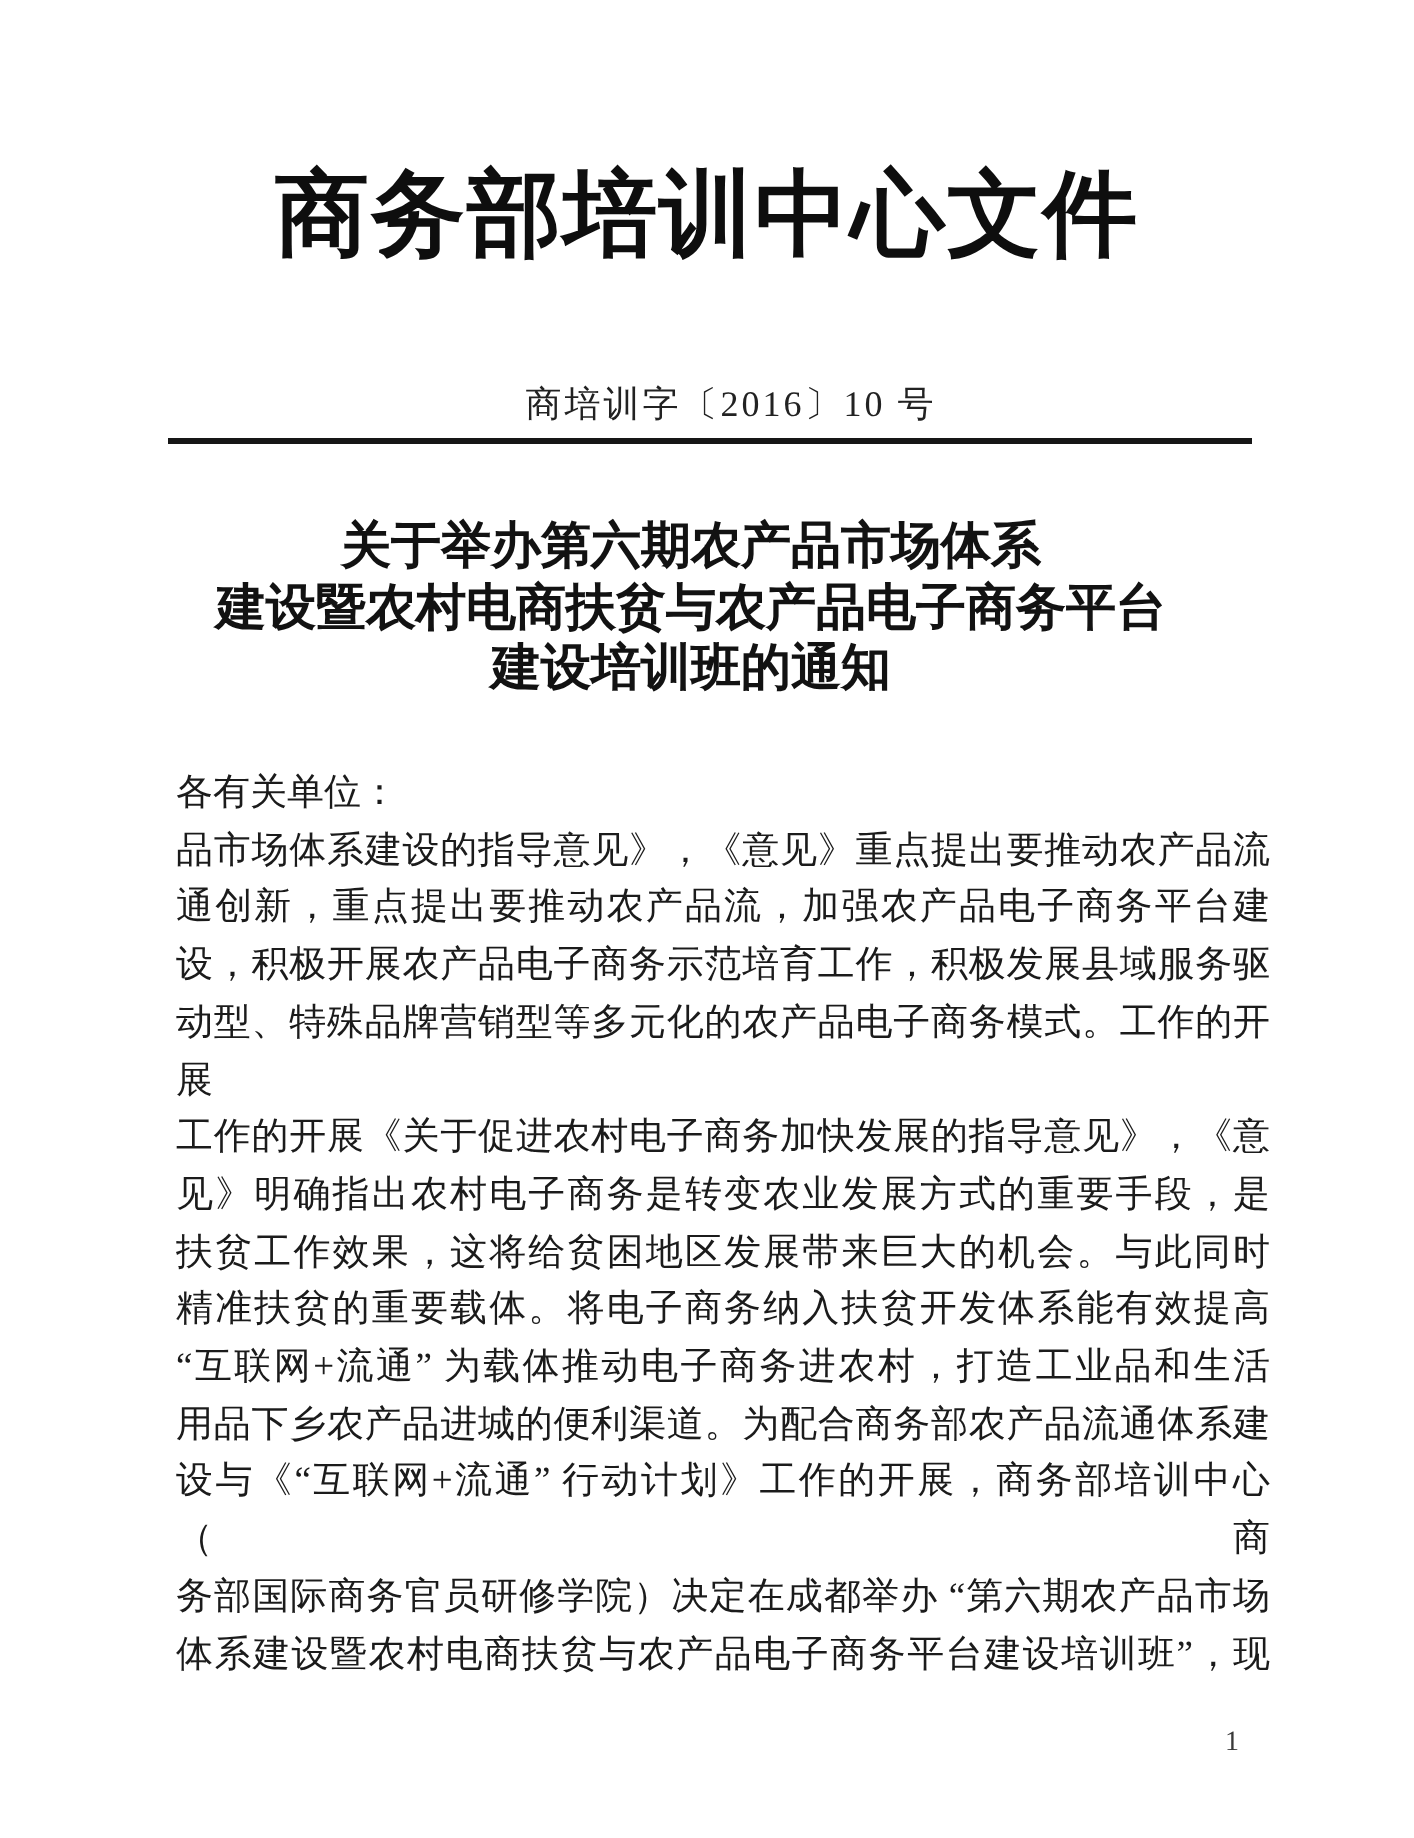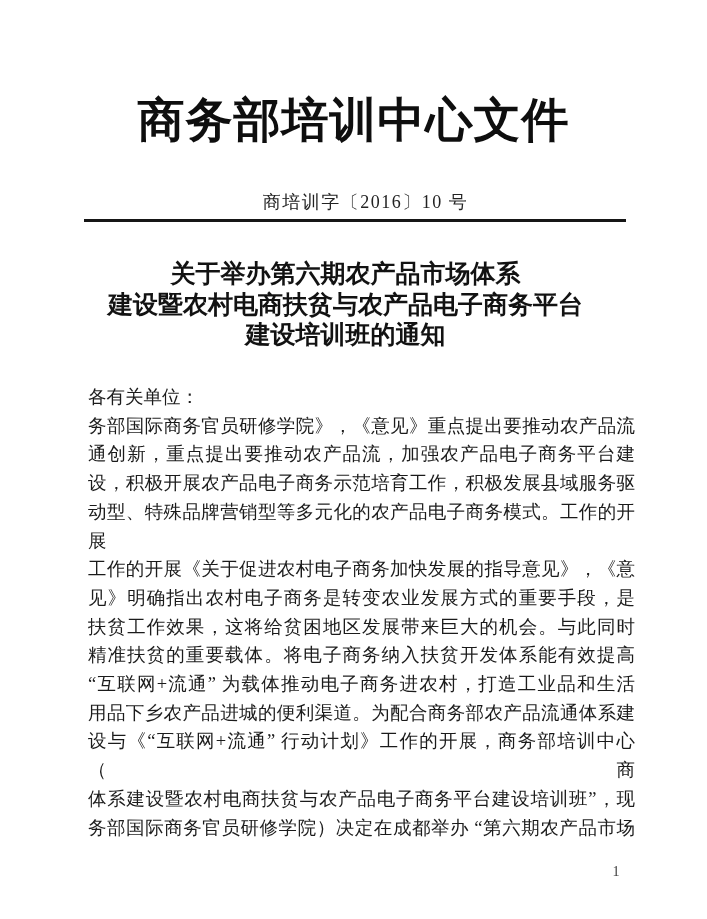--- a/index.html
+++ b/index.html
@@ -11,21 +11,21 @@
   .page{
     position:relative;
     width:707px;height:919px;
     background:#ffffff;
     color:#1d1d1d;
     overflow:hidden;
   }
   .org-title{
     position:absolute;
     top:80px;left:0;right:0;
-    margin:12px;
+    margin:0;
     text-align:center;
     font-size:47px;
     font-weight:bold;
     color:#0e0e0e;
     letter-spacing:1px;
     line-height:56px;
   }
   .doc-number{
     position:absolute;
     top:190px;left:0;right:0;
@@ -93,30 +93,30 @@
   <div class="header-rule"></div>
 
   <h2 class="subject">
     <div>关于举办第六期农产品市场体系</div>
     <div>建设暨农村电商扶贫与农产品电子商务平台</div>
     <div>建设培训班的通知</div>
   </h2>
 
   <div class="body-block">
     <div class="line salutation">各有关单位：</div>
-    <div class="line">务部国际商务官员研修学院》，《意见》重点提出要推动农产品流</div>
+    <div class="line">品市场体系建设的指导意见》，《意见》重点提出要推动农产品流</div>
     <div class="line">通创新，重点提出要推动农产品流，加强农产品电子商务平台建</div>
     <div class="line">设，积极开展农产品电子商务示范培育工作，积极发展县域服务驱</div>
     <div class="line">动型、特殊品牌营销型等多元化的农产品电子商务模式。工作的开展</div>
     <div class="line">工作的开展《关于促进农村电子商务加快发展的指导意见》，《意</div>
     <div class="line">见》明确指出农村电子商务是转变农业发展方式的重要手段，是</div>
     <div class="line">扶贫工作效果，这将给贫困地区发展带来巨大的机会。与此同时</div>
     <div class="line">精准扶贫的重要载体。将电子商务纳入扶贫开发体系能有效提高</div>
     <div class="line">“互联网+流通” 为载体推动电子商务进农村，打造工业品和生活</div>
     <div class="line">用品下乡农产品进城的便利渠道。为配合商务部农产品流通体系建</div>
     <div class="line">设与《“互联网+流通” 行动计划》工作的开展，商务部培训中心（商</div>
+    <div class="line">务部国际商务官员研修学院）决定在成都举办 “第六期农产品市场</div>
     <div class="line">体系建设暨农村电商扶贫与农产品电子商务平台建设培训班”，现</div>
-    <div class="line">务部国际商务官员研修学院）决定在成都举办 “第六期农产品市场</div>
   </div>
 
   <div class="page-number">1</div>
 
 </div>
 
 </body></html>

